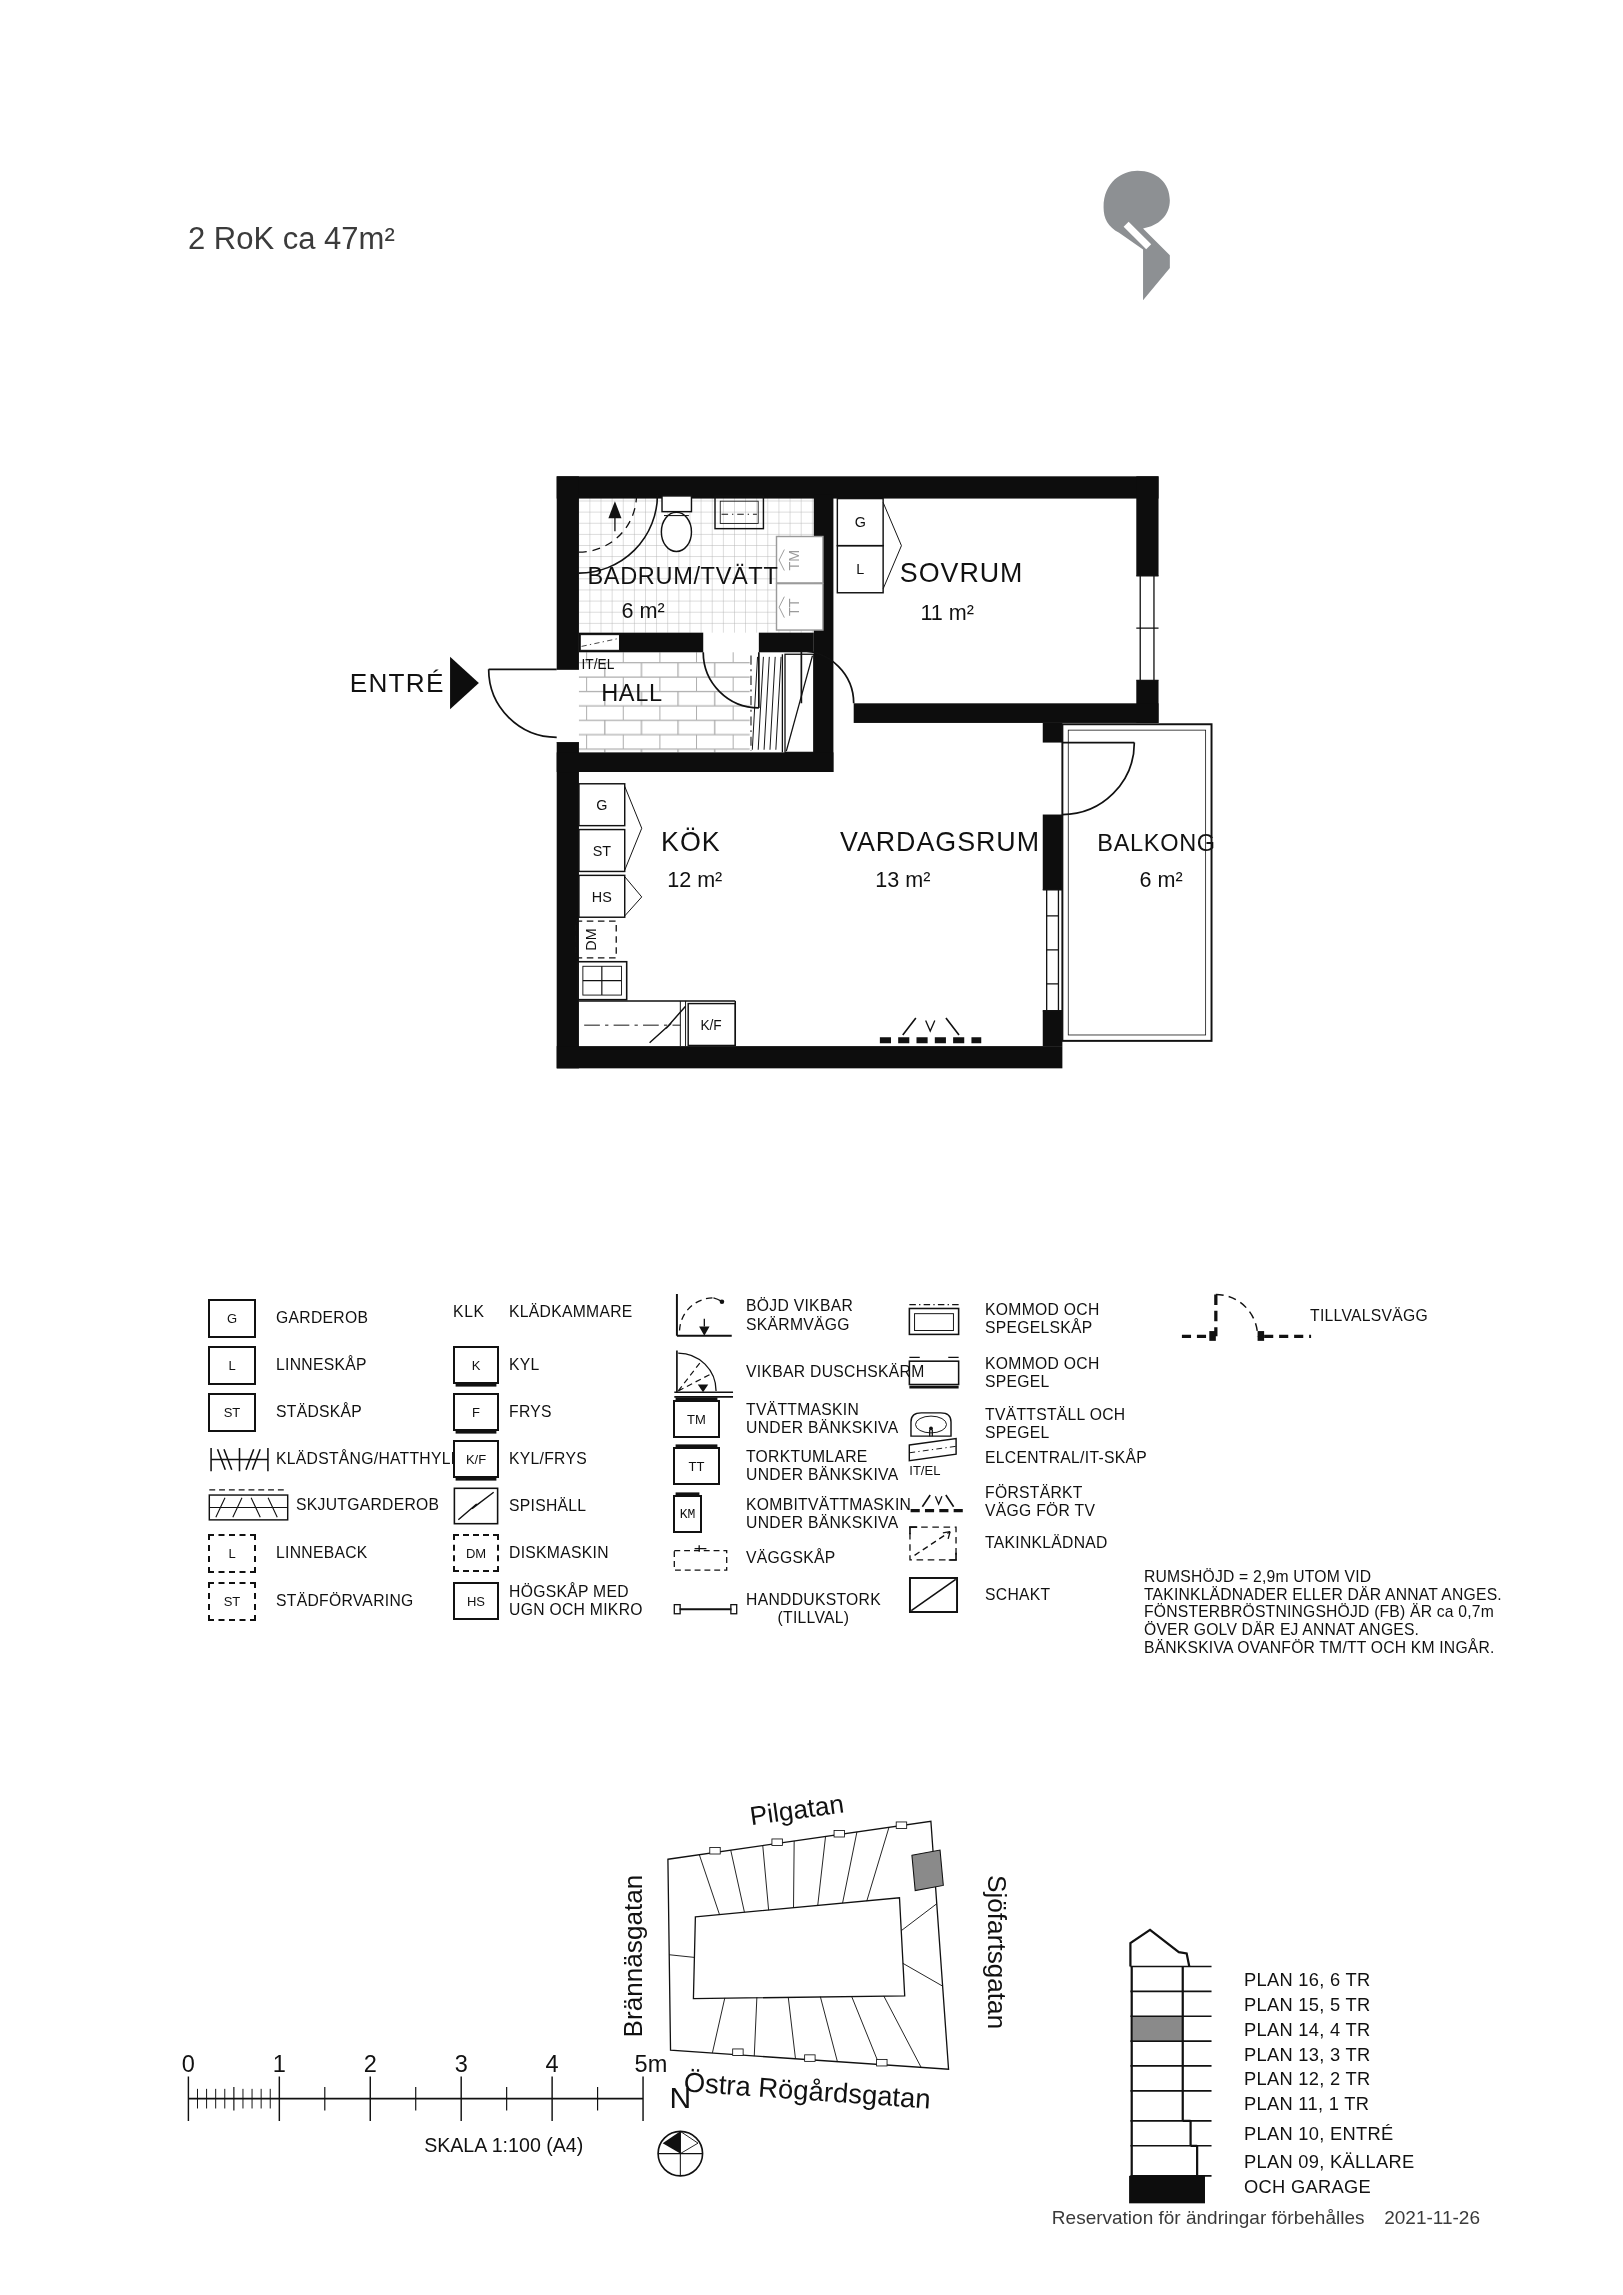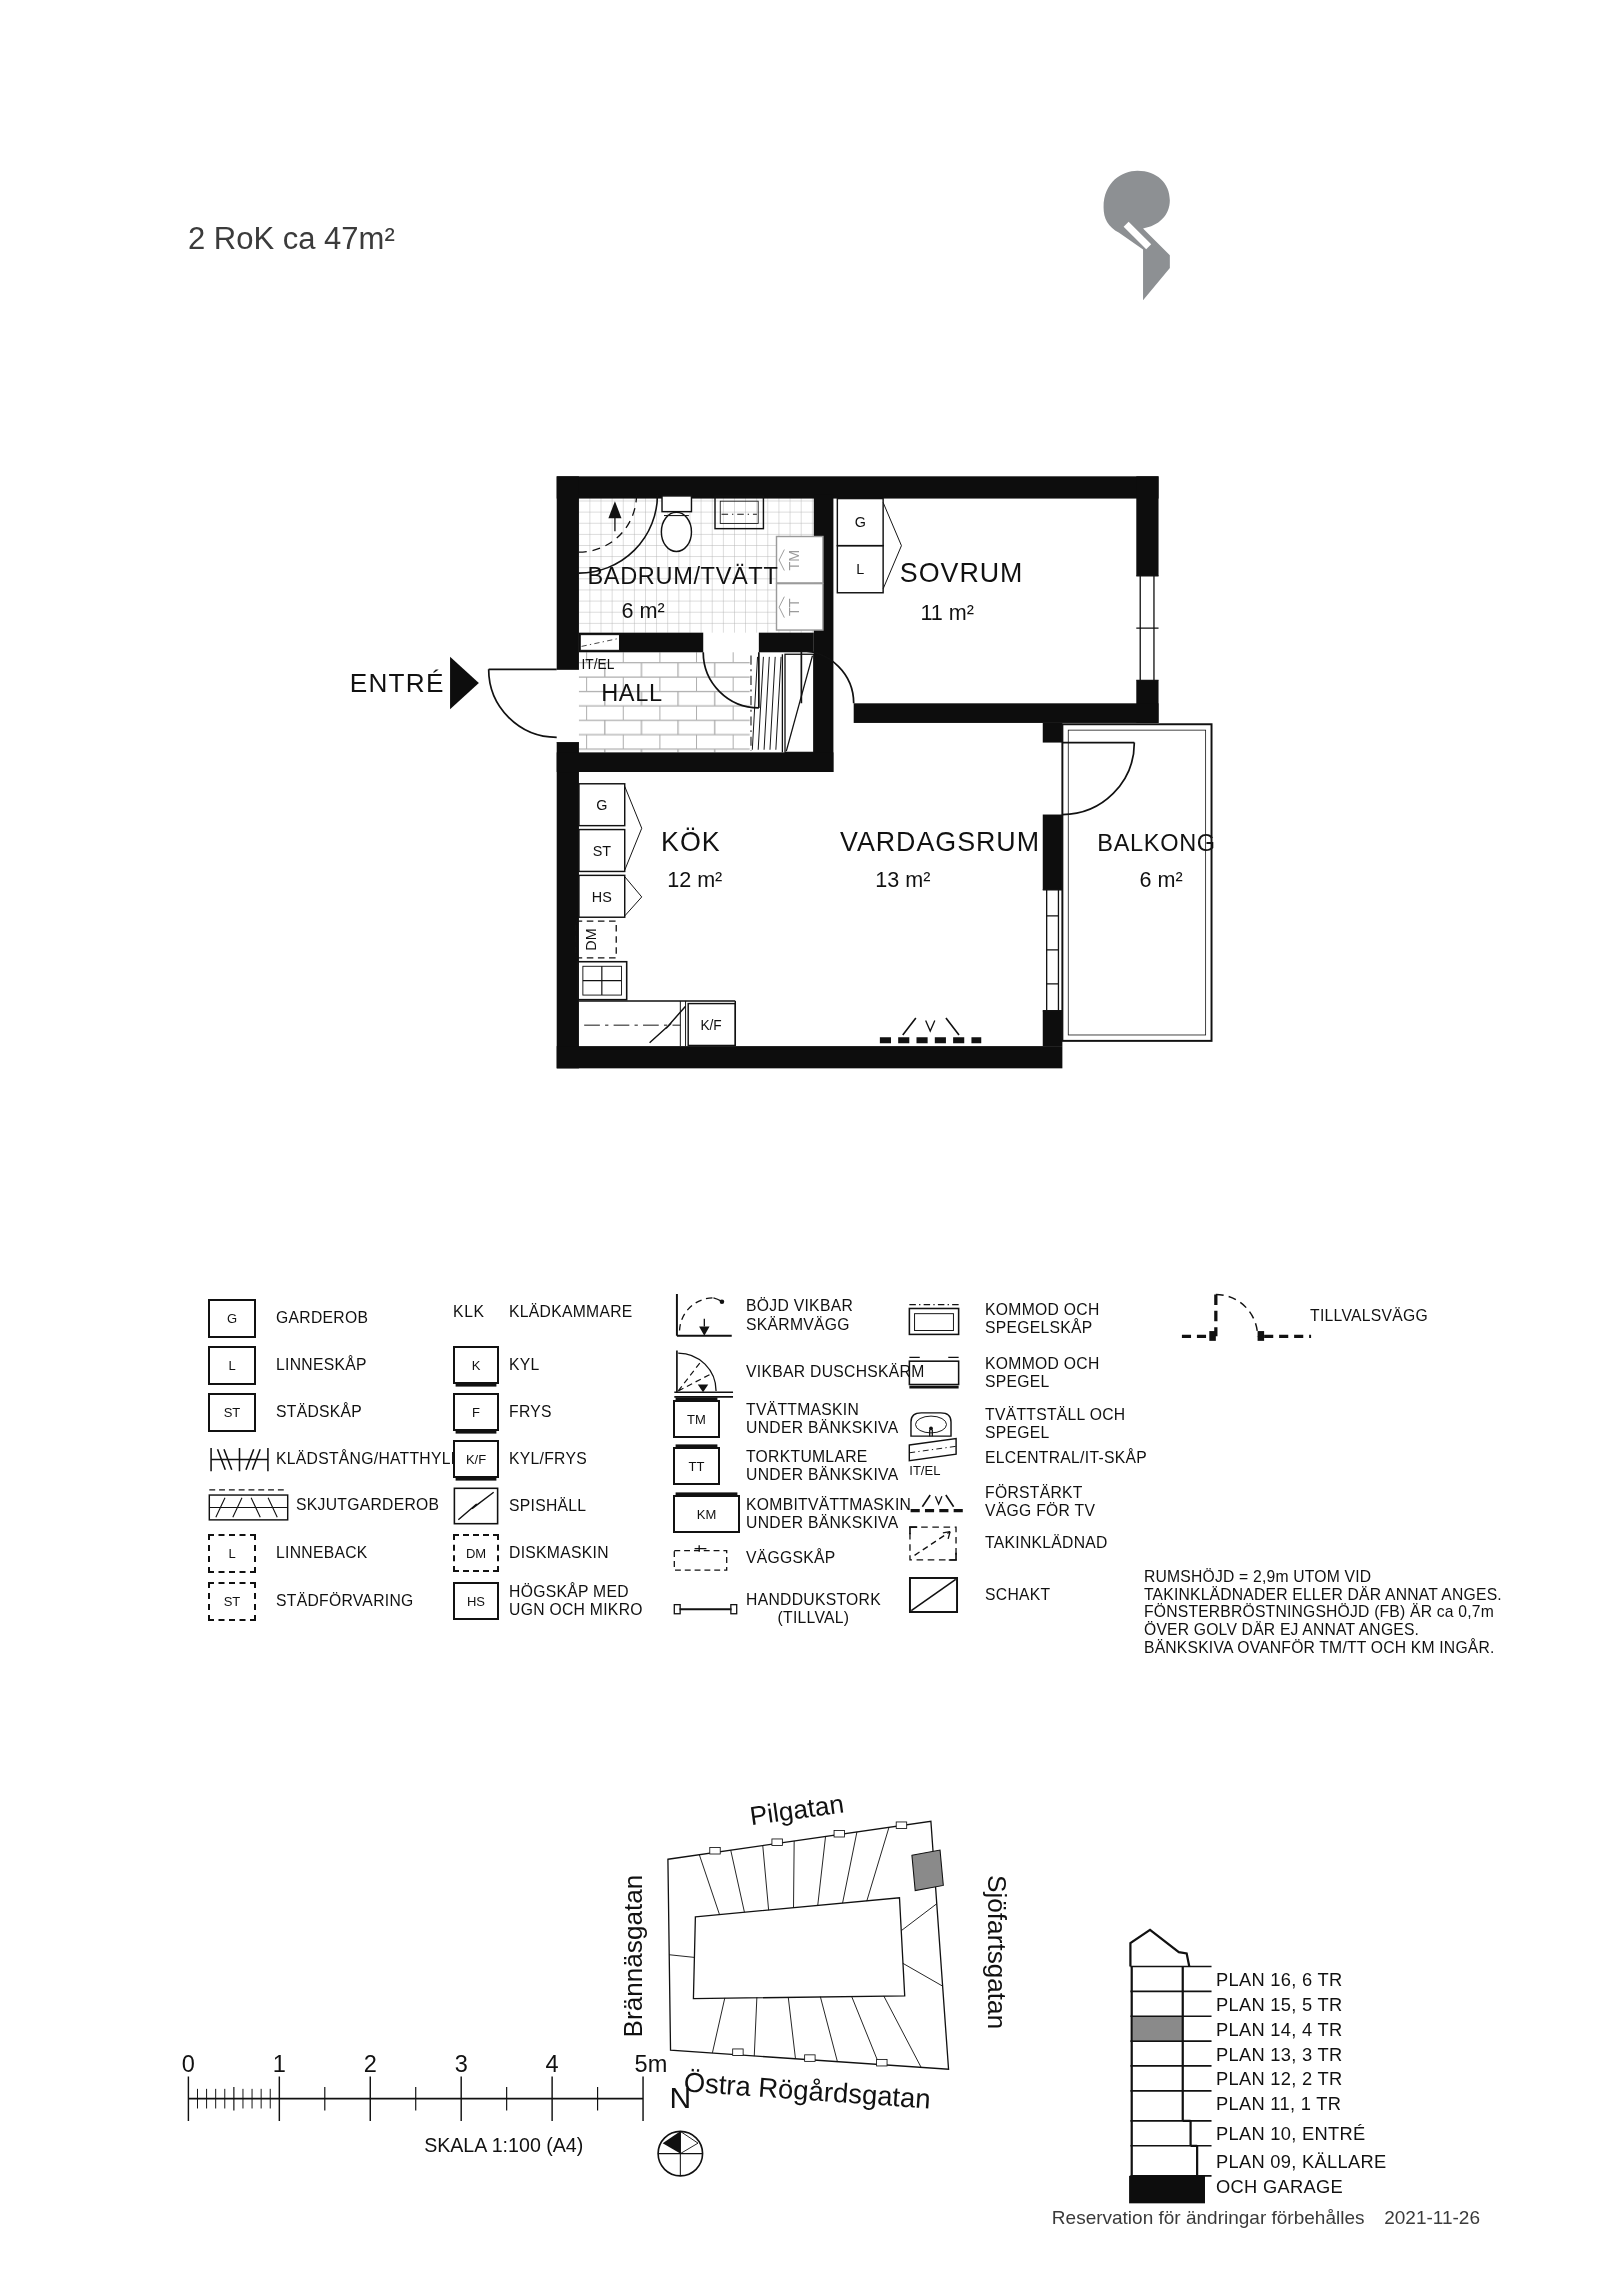--- a/index.html
+++ b/index.html
@@ -20,21 +20,21 @@
   .lrow{position:absolute;display:flex;align-items:center;}
   .lsym{flex:0 0 auto;display:flex;align-items:center;}
   .llabel{font-size:15.7px;line-height:18.3px;letter-spacing:0.3px;}
   .lbox{border:2px solid #111;display:flex;align-items:center;justify-content:center;
         font-size:13px;letter-spacing:0;background:#fff;box-sizing:border-box;}
   .lbox.dashed{border-style:dashed;}
   .under{box-shadow:0 5.2px 0 -2.6px #111;}
   .over{box-shadow:0 -5.2px 0 -2.6px #111;}
   .klk{font-size:15.7px;letter-spacing:0.7px;}
   .notes{font-size:15.7px;line-height:17.7px;letter-spacing:0.2px;}
-  .floorlabel{font-size:18.3px;letter-spacing:0.3px;}
+  .floorlabel{font-size:18.3px;letter-spacing:0.3px;margin-left:28px;}
   .footer{font-size:19px;color:#3a3a3a;}
   .nowrap{white-space:nowrap;}
 </style>
 </head>
 <body>
 
 <div class="page">
 
   <div class="abs hdr" style="left:188px;top:204px;margin-top:17px;">2 RoK ca 47m²</div>
 
@@ -418,21 +418,21 @@
   <div class="lrow" style="left:673px;top:1447px;">
     <div class="lsym" style="width:73px;">
         <div class="lbox over" style="width:47px;height:38px;">
           <span>TT</span>
         </div>
       </div>
     <div class="llabel" style="width:167px;">TORKTUMLARE UNDER BÄNKSKIVA</div>
   </div>
   <div class="lrow" style="left:673px;top:1495px;">
     <div class="lsym" style="width:73px;">
-        <div class="lbox over" style="width:67px;height:38px;">
+        <div class="lbox over" style="width:29px;height:38px;font-family:Liberation Mono, monospace;">
           <span>KM</span>
         </div>
       </div>
     <div class="llabel" style="width:167px;">KOMBITVÄTTMASKIN UNDER BÄNKSKIVA</div>
   </div>
   <div class="lrow" style="left:673px;top:1544px;">
     <div class="lsym" style="width:73px;">
       <svg width="55" height="27.5" viewBox="0 0 84 42">
         <rect x="2" y="10" width="80" height="30" stroke="#111" stroke-width="2" stroke-dasharray="9 6" fill="none"></rect>
         <path d="M40 2 V12 M33 7 H51" stroke="#111" stroke-width="2" fill="none"></path>

